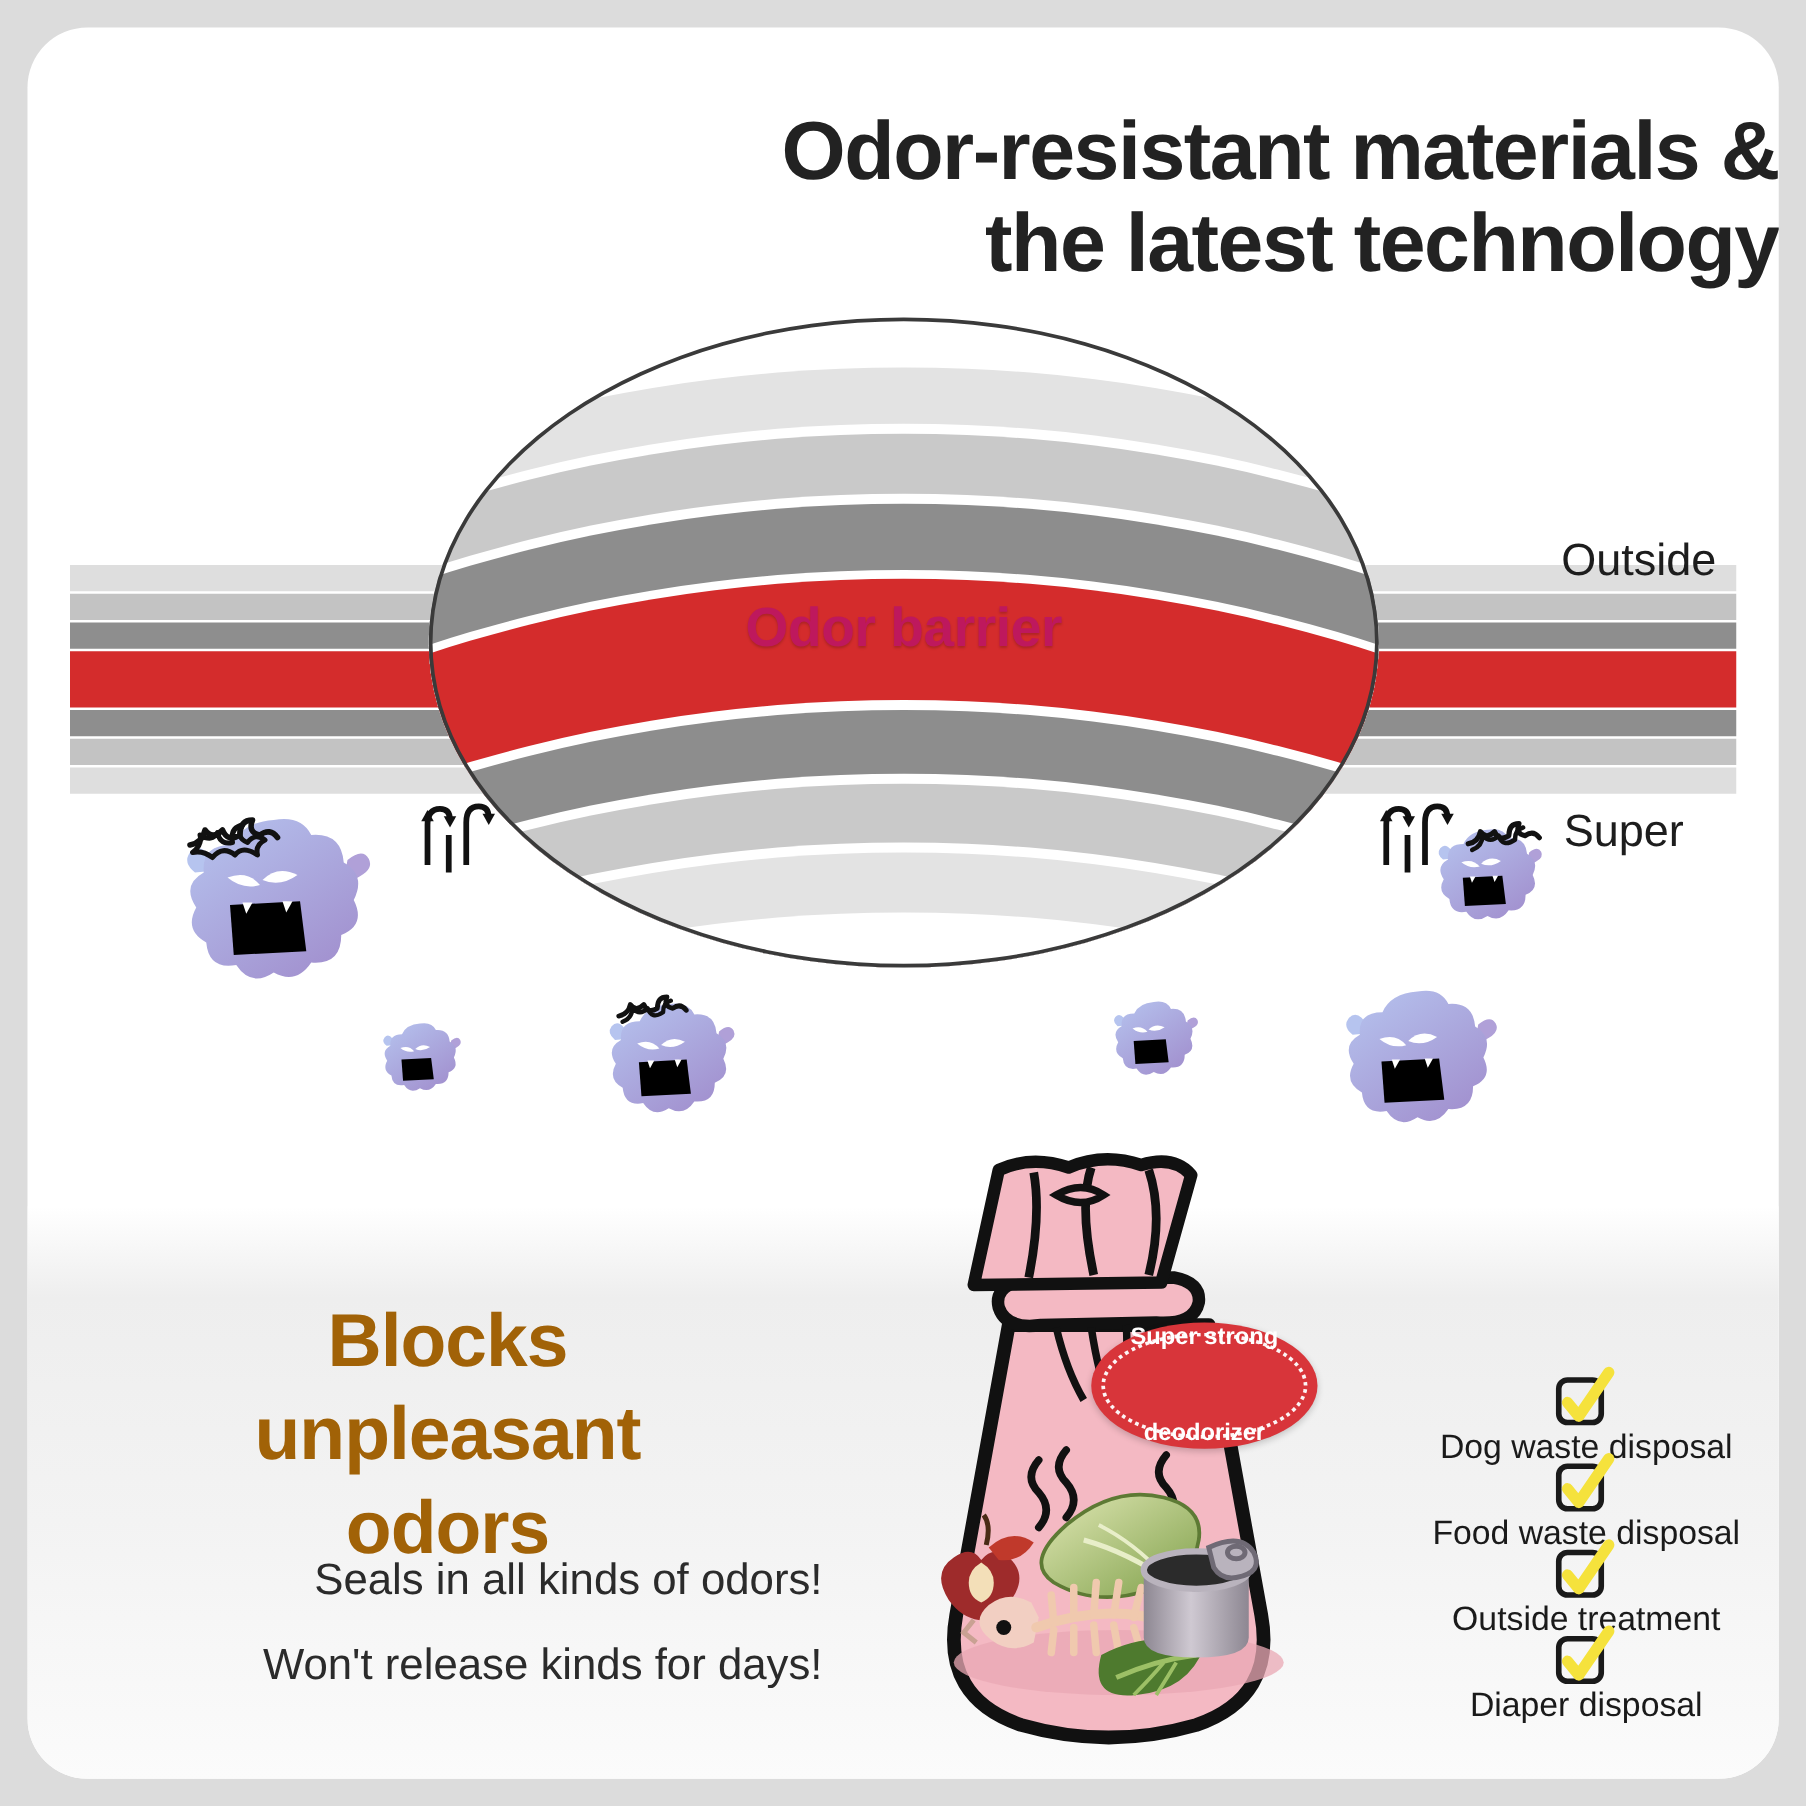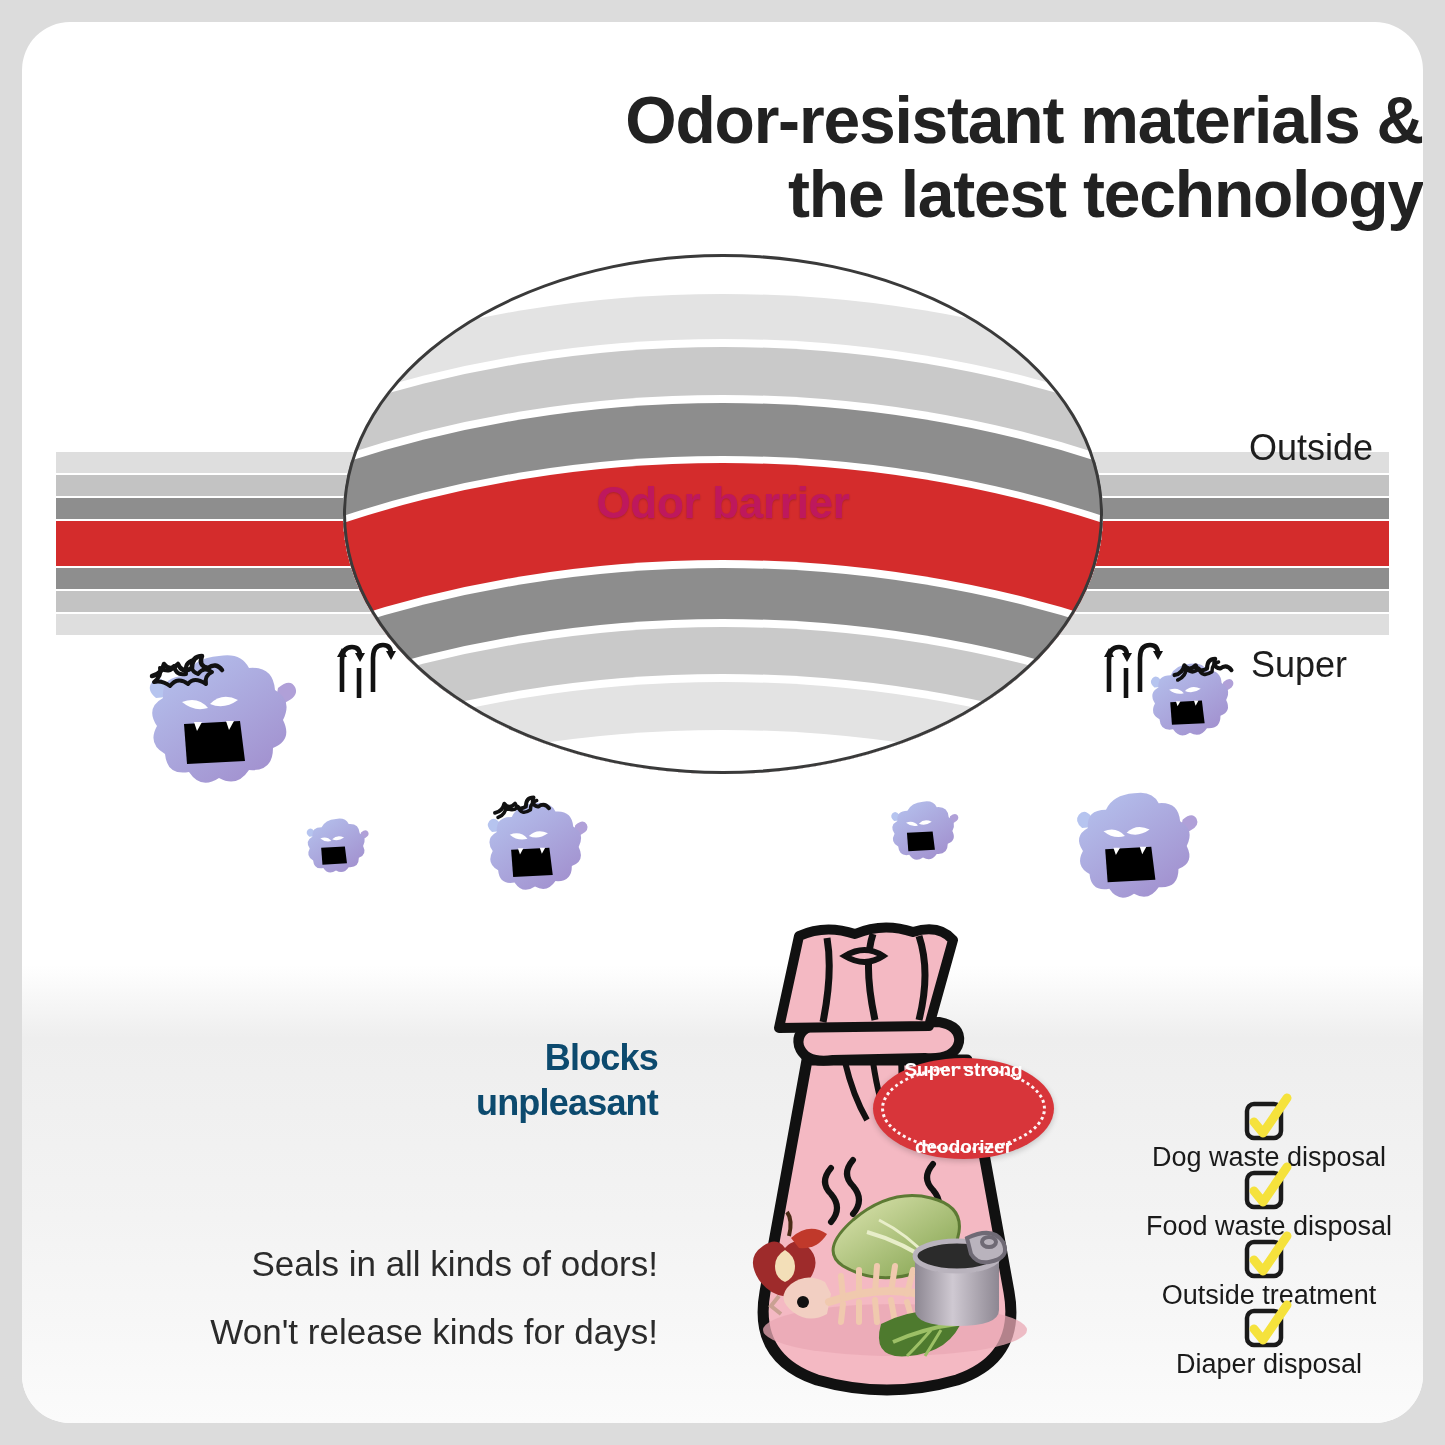--- a/index.html
+++ b/index.html
@@ -93,23 +93,23 @@
 
   
   .lower{
     position:absolute; left:0; top:943px;
     width:100%; height:458px;
     background:linear-gradient(180deg,#ffffff 0%, #eeeeee 16%, #f3f3f3 55%, #fbfbfb 100%);
   }
 
   .blocks-head{
     position:absolute; left:36px; top:1014px; width:600px;
-    text-align:right;
-    font-size:36px; font-weight:700; line-height:1.24;
-    color:#0c4a6e; letter-spacing:-0.8px;
+    text-align:center;
+    font-size:60px; font-weight:700; line-height:1.24;
+    color:#a16207; letter-spacing:-0.8px;
   }
   .blocks-sub{
     position:absolute; left:36px; width:600px;
     text-align:right;
     font-size:35px; color:#2b2b2b; font-weight:400;
   }
   .sub1{ top:1222px; }
   .sub2{ top:1290px; }
 
   
@@ -327,20 +327,21 @@
         <path d="M8 40 q10 -2 12 -12 q6 8 14 0 q4 10 14 4 q0 -12 10 -12 q-4 10 6 12 q8 -6 14 2" fill="none" stroke="#111" stroke-width="5" stroke-linejoin="round" stroke-linecap="round"></path>
         <path d="M12 46 q10 -4 10 -14 q8 8 16 0 q4 12 16 4 q0 -10 8 -12" fill="none" stroke="#111" stroke-width="4.5" stroke-linejoin="round" stroke-linecap="round"></path>
       </svg>
     </div>
 
     <div class="lower"></div>
 
     <div class="blocks-head">
       <div>Blocks</div>
       <div>unpleasant</div>
+      <div>odors</div>
     </div>
     <div class="blocks-sub sub1">Seals in all kinds of odors!</div>
     <div class="blocks-sub sub2">Won't release kinds for days!</div>
 
     <div class="bag">
       <svg viewBox="0 0 430 490">
         <defs>
           <linearGradient id="lett" x1="0" y1="0" x2="1" y2="1">
             <stop offset="0" stop-color="#e0e7b4"></stop>
               <stop offset="1" stop-color="#7fa04a"></stop>

